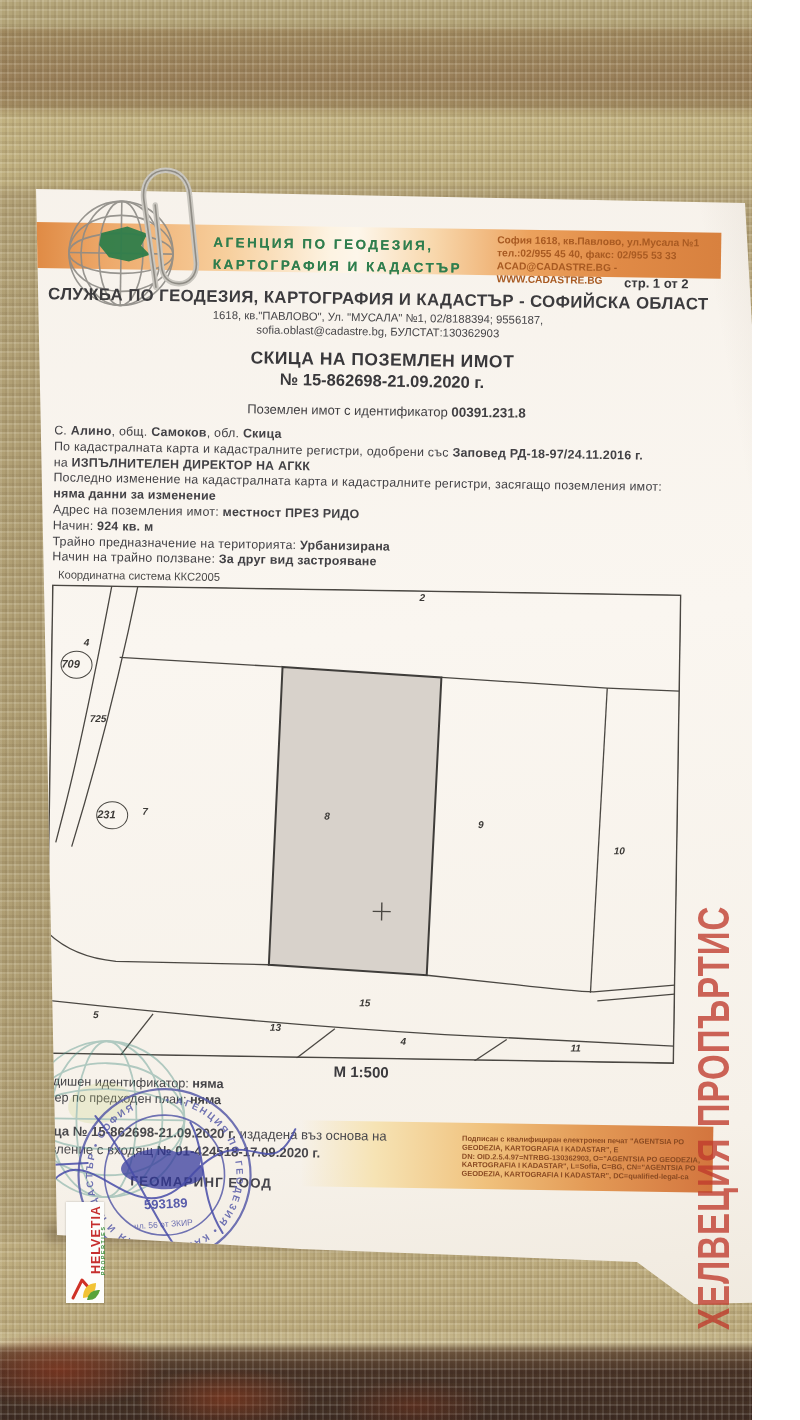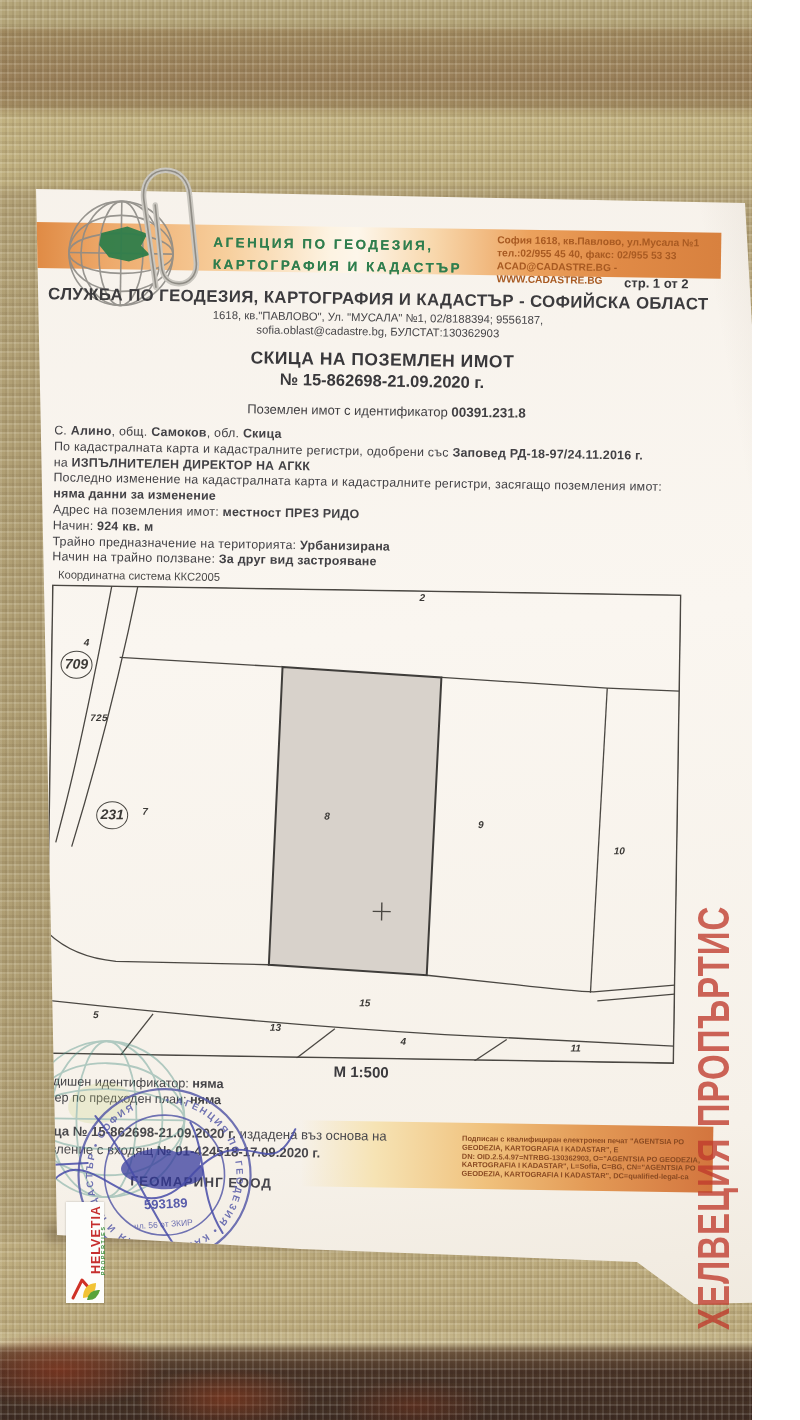--- a/index.html
+++ b/index.html
@@ -44,21 +44,21 @@
   .doc-title{left:0;width:770px;top:344px;text-align:center;font-size:17.5px;font-weight:700;letter-spacing:.5px;color:#39383b;}
   .doc-number{left:0;width:770px;top:366px;text-align:center;font-size:16.5px;font-weight:700;color:#39383b;}
   .prop-id{left:0;width:780px;top:398px;text-align:center;font-size:13px;color:#403f42;}
   .prop-id .b{font-size:13.4px;}
   .body-block{left:58px;top:423px;width:668px;font-size:12.4px;line-height:15.8px;letter-spacing:.25px;color:#424145;}
   .coord{left:64px;top:568px;font-size:11.2px;color:#4a4948;}
   .map{left:58px;top:584px;width:630px;height:470px;}
   .map svg{position:absolute;inset:0;}
   .map-labels{position:absolute;inset:0;}
   .maplabel{position:absolute;font-size:10px;font-style:italic;font-weight:600;color:#3c3a37;}
-  .maplabel.circled{width:30px;height:26px;line-height:25px;text-align:center;border:1.5px solid #4a4843;border-radius:50%;font-size:14px;}
+  .maplabel.circled{width:30px;height:26px;line-height:25px;border:1.5px solid #4a4843;border-radius:50%;font-size:11px;}
   .scale{left:290px;top:1058px;width:170px;text-align:center;font-size:15px;font-weight:700;color:#3b3a3d;}
   .prev-line{left:44px;font-size:12.6px;color:#434246;}
   .band-bottom{left:316px;top:1116px;width:412px;height:66px;
     background:linear-gradient(90deg,rgba(250,235,200,0) 0%,#f6e3b4 18%,#f0c17c 45%,#e39a56 70%,#d3753e 100%);}
   .issue{left:44px;top:1122px;width:402px;font-size:13.2px;line-height:17.5px;color:#48474b;}
   .issuer{left:146px;top:1172px;font-size:13.5px;font-weight:600;letter-spacing:1px;color:#45444c;}
   .cert{left:477px;top:1128px;width:252px;font-size:7.4px;line-height:8.8px;font-weight:600;color:#8a4a22;}
   .stamp{opacity:.9;}
   .watermark{position:absolute;left:688px;top:1330px;width:430px;
     transform:rotate(-90deg) scale(1,1.35);transform-origin:0 0;
@@ -155,21 +155,21 @@
           <polygon points="232,79 391,87 381,385 223,377" fill="#d8d2cb" stroke="#3f3d3a" stroke-width="2"></polygon>
           <g stroke="#4a4742" stroke-width="1.4">
             <line x1="326" y1="322" x2="344" y2="322"></line>
             <line x1="335" y1="313" x2="335" y2="331"></line>
           </g>
         </svg>
         <div class="map-labels">
             <span class="maplabel" style="left: 368px; top: 2px;">2</span>
             <span class="maplabel" style="left: 33px; top: 52px;">4</span>
             <span class="maplabel circled" style="left: 10px; top: 66px;">709</span>
-            <span class="maplabel" style="left: 40px; top: 128px; font-family: Liberation Mono, monospace;">725</span>
+            <span class="maplabel" style="left: 40px; top: 128px;">725</span>
             <span class="maplabel circled" style="left: 48px; top: 216px;">231</span>
             <span class="maplabel" style="left: 94px; top: 220px;">7</span>
             <span class="maplabel" style="left: 276px; top: 222px;">8</span>
             <span class="maplabel" style="left: 430px; top: 228px;">9</span>
             <span class="maplabel" style="left: 566px; top: 252px;">10</span>
             <span class="maplabel" style="left: 314px; top: 408px;">15</span>
             <span class="maplabel" style="left: 48px; top: 424px;">5</span>
             <span class="maplabel" style="left: 180px; top: 434px; margin-left: 45px;">13</span>
             <span class="maplabel" style="left: 356px; top: 446px;">4</span>
             <span class="maplabel" style="left: 526px; top: 450px;">11</span>

